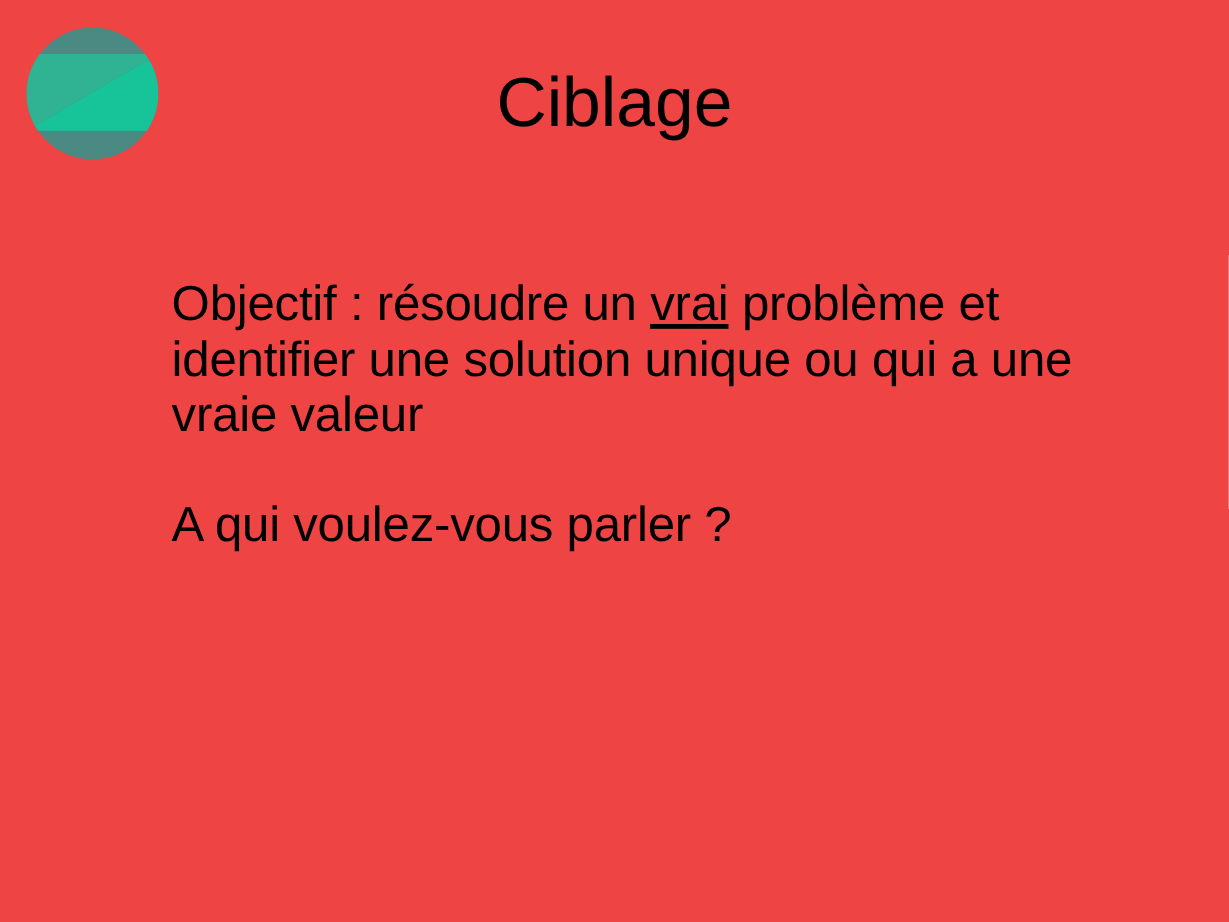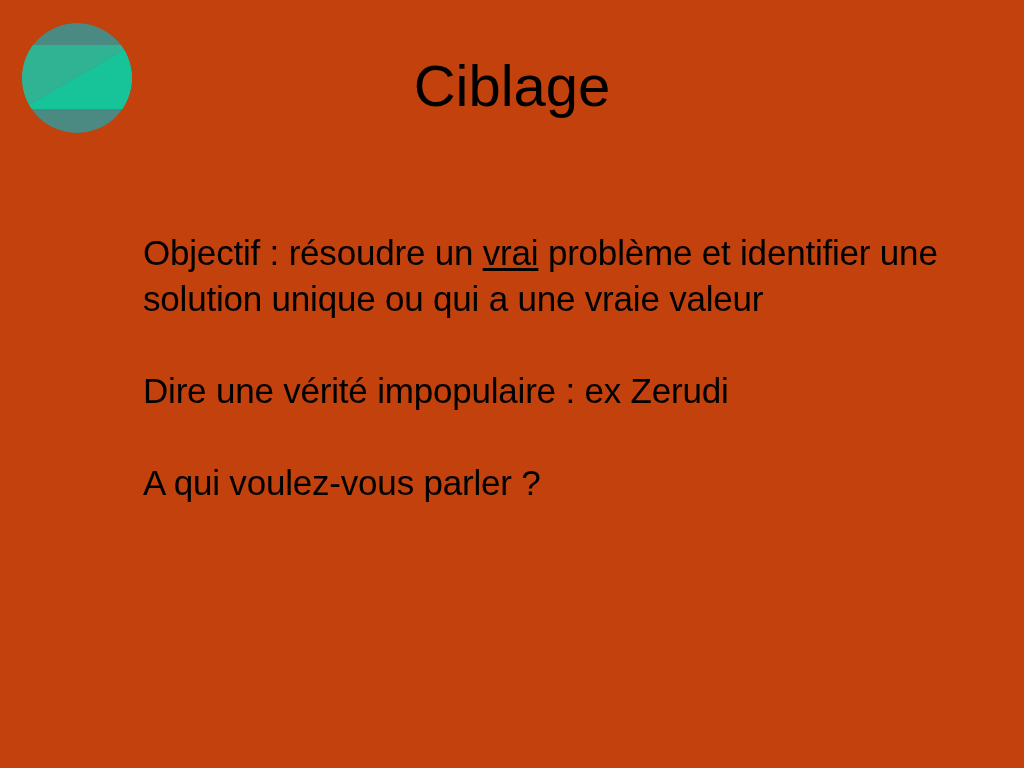--- a/index.html
+++ b/index.html
@@ -14,21 +14,21 @@
     font-family: "Liberation Sans", sans-serif;
     overflow: hidden;
     position: relative;
     -webkit-font-smoothing: antialiased;
   }
 
   .slide {
     position: relative;
     width: 1024px;
     height: 768px;
-    background: #c2410c;
+    background: #ef4444;
   }
 
   
   .logo {
     position: absolute;
     left: 22px;
     top: 23px;
     width: 110px;
     height: 110px;
   }
@@ -54,21 +54,21 @@
   }
 
   
   .body-block {
     position: absolute;
     left: 143px;
     top: 230px;
     width: 830px;
   }
   .para {
-    font-size: 35px;
+    font-size: 41px;
     line-height: 46px;
     color: #000000;
     margin: 0;
     letter-spacing: -0.2px;
   }
   .para + .para {
     margin-top: 46px;
   }
   .u {
     text-decoration: underline;
@@ -94,20 +94,19 @@
       </g>
     </svg>
   </div>
 
   <h1 class="slide-title">Ciblage</h1>
 
   <div class="body-block">
 
     <p class="para"><span>Objectif : résoudre un </span><span class="u">vrai</span><span> problème et identifier une solution unique ou qui a une vraie valeur</span></p>
 
-    <p class="para"><span>Dire une vérité impopulaire : ex Zerudi</span></p>
 
 
     <p class="para"><span>A qui voulez-vous parler ?</span></p>
 
   </div>
 
 </div>
 
 </body></html>

